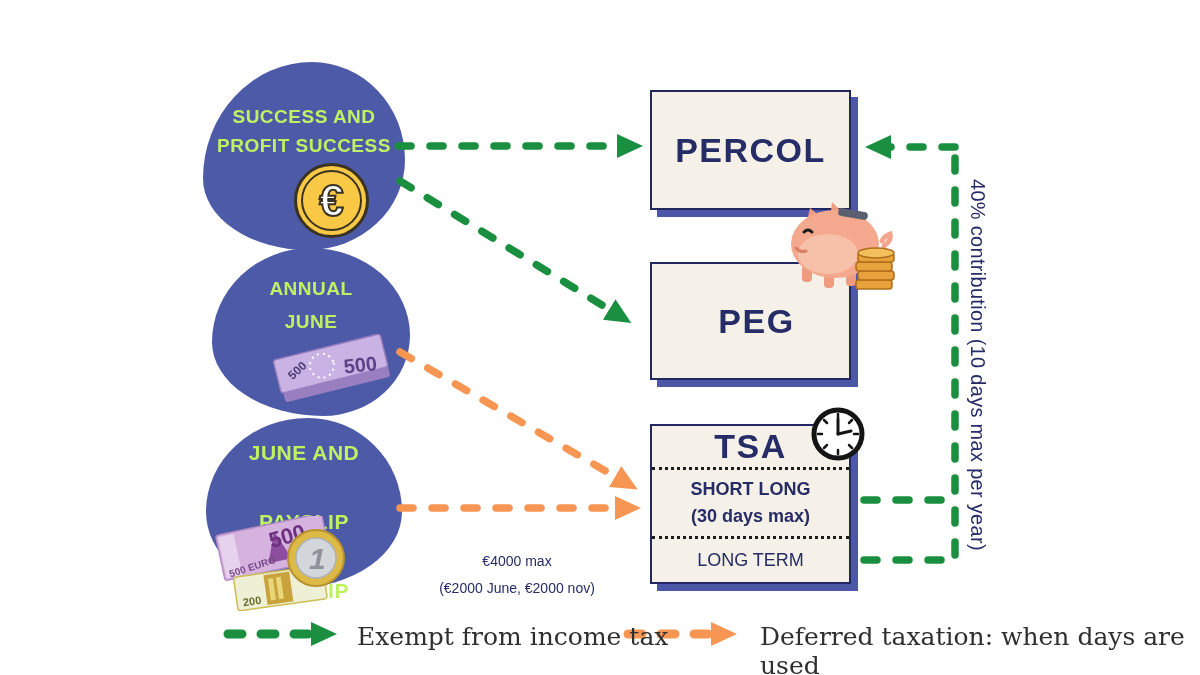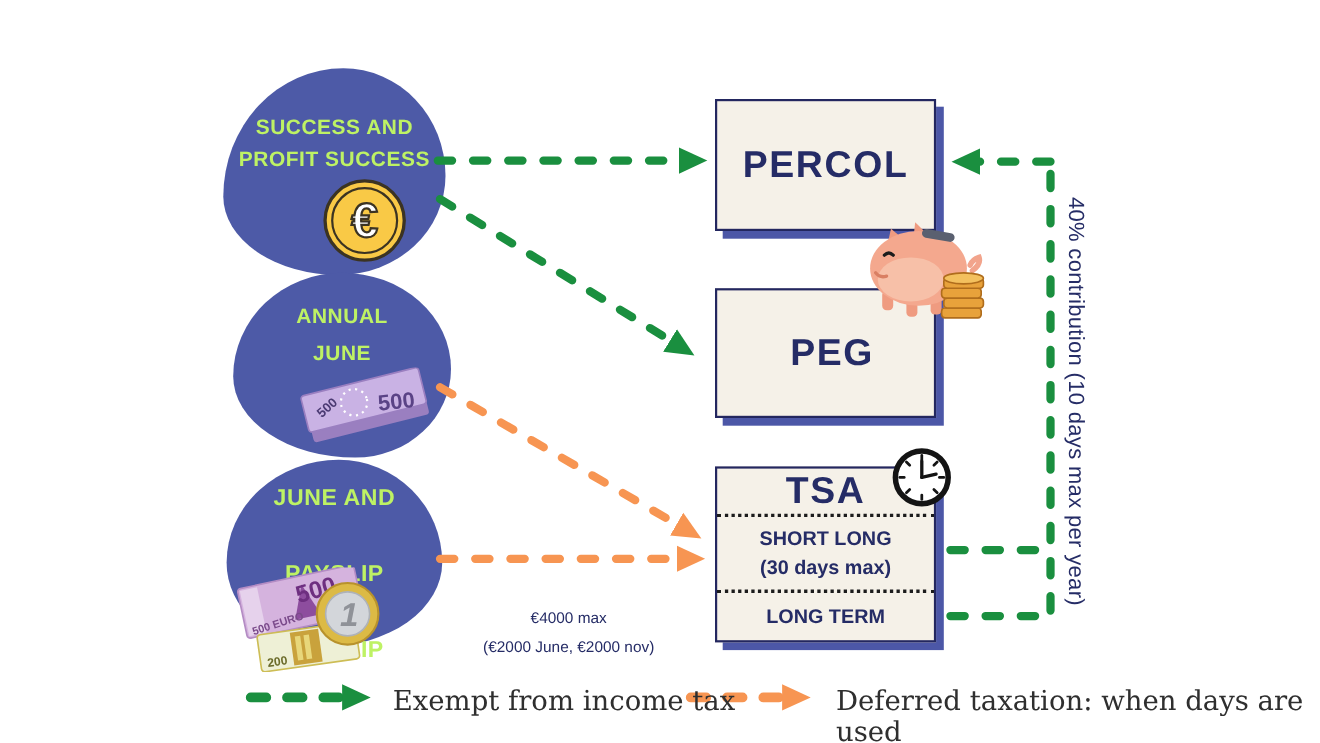--- a/index.html
+++ b/index.html
@@ -24,21 +24,21 @@
 
   
   .plan-box{position:absolute;left:650px;width:201px;background:var(--box_fill);
     border:2px solid #23275f;box-shadow:7px 7px 0 var(--box_shadow);color:var(--navy);}
   .box-percol{top:90px;height:120px;display:flex;align-items:center;justify-content:center;}
   .box-peg{top:262px;height:118px;display:flex;align-items:center;justify-content:center;padding-left:12px;}
   .box-tsa{top:424px;height:160px;display:flex;flex-direction:column;}
   .plan-title{font-size:34px;font-weight:700;letter-spacing:1.5px;}
   .tsa-head{height:44px;display:flex;align-items:center;justify-content:center;border-bottom:3px dotted #1c1c1c;}
   .tsa-short{height:69px;display:flex;flex-direction:column;align-items:center;justify-content:center;border-bottom:3px dotted #1c1c1c;font-size:18px;font-weight:700;line-height:27px;}
-  .tsa-long{flex:1;display:flex;align-items:center;justify-content:center;font-size:18px;font-weight:700;}
+  .tsa-long{flex:1;display:flex;align-items:center;justify-content:center;font-size:18px;font-weight:400;}
 
   
   .flow-label{position:absolute;color:var(--navy);font-weight:500;text-align:center;}
   .label-80{left:417px;top:80px;width:190px;font-size:21px;line-height:28px;}
   .label-4000{left:392px;top:532px;width:250px;font-size:14px;line-height:27px;margin-top:16px;}
   .label-40{left:966px;top:140px;height:450px;writing-mode:vertical-rl;font-size:20px;letter-spacing:.3px;}
 
   
   .legend-label{position:absolute;top:622px;font-family:"DejaVu Serif",serif;font-size:25px;color:var(--legend_text);}
   .legend-exempt{left:357px;}

